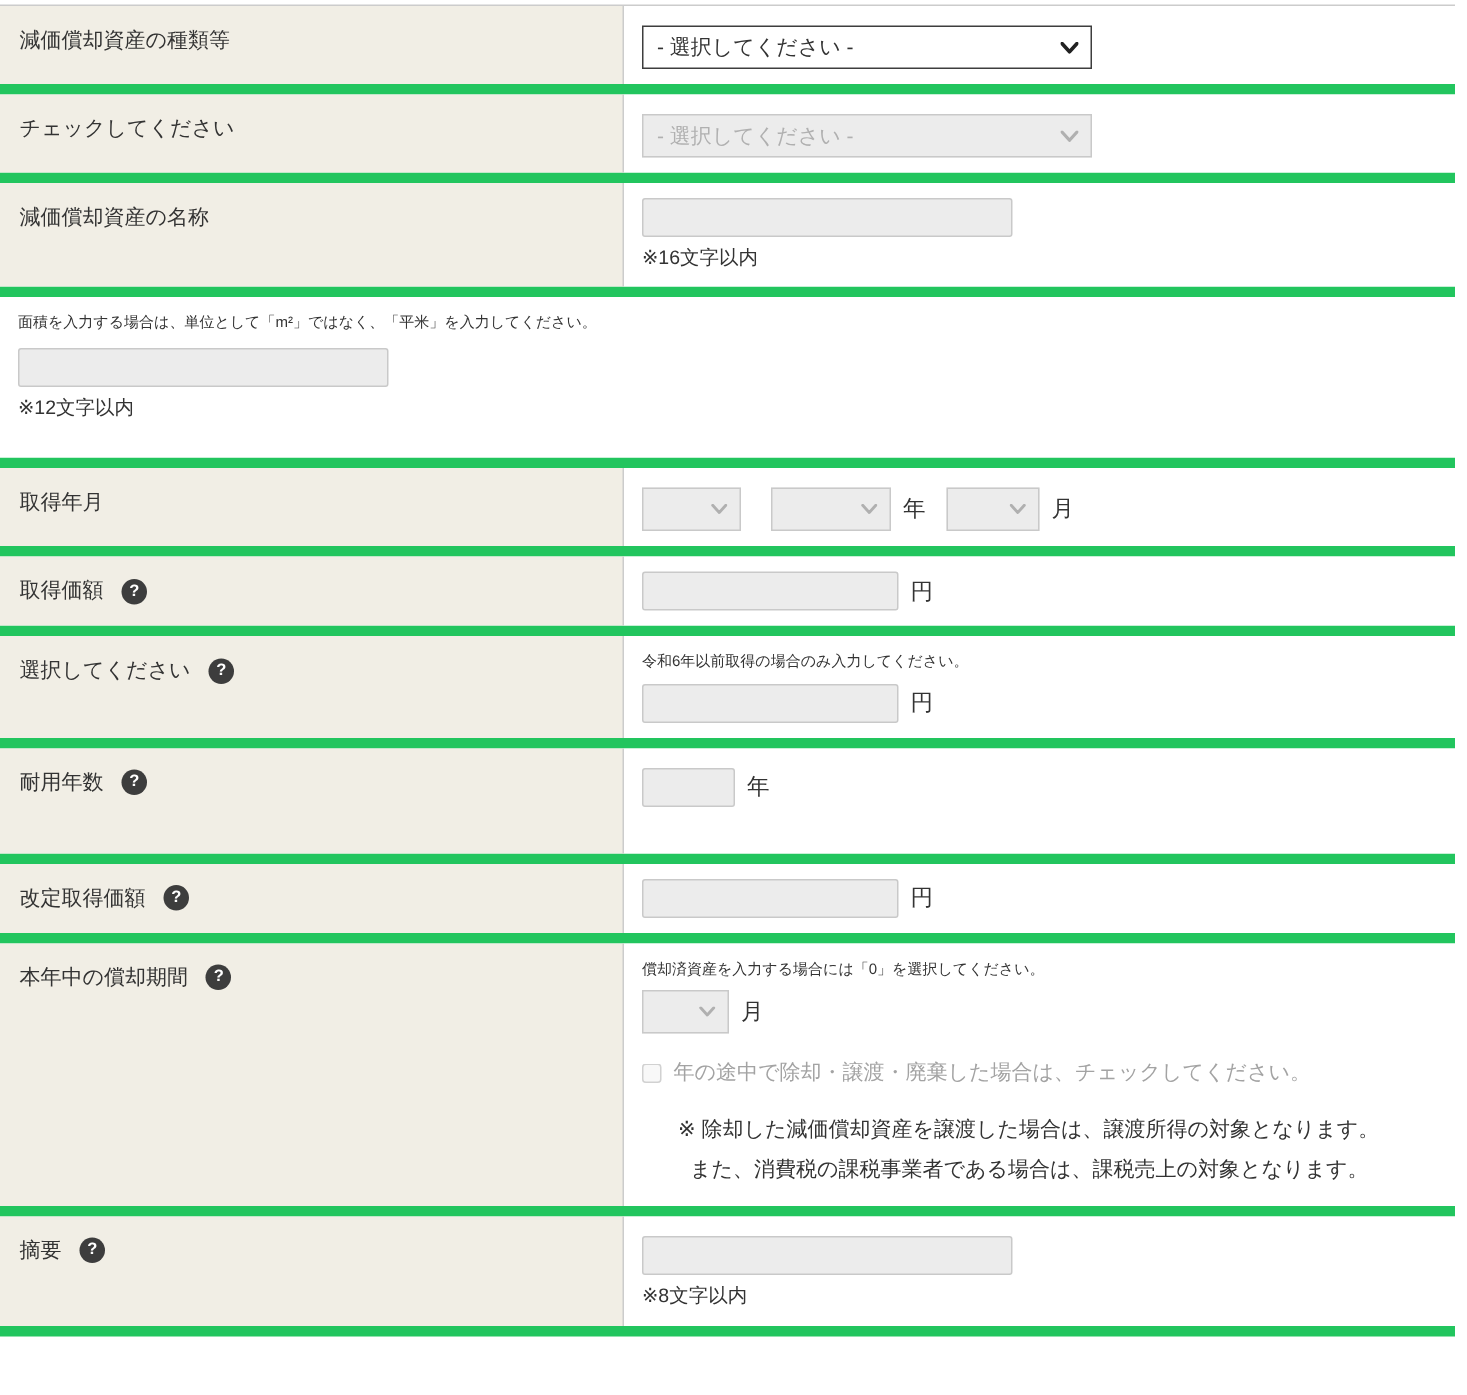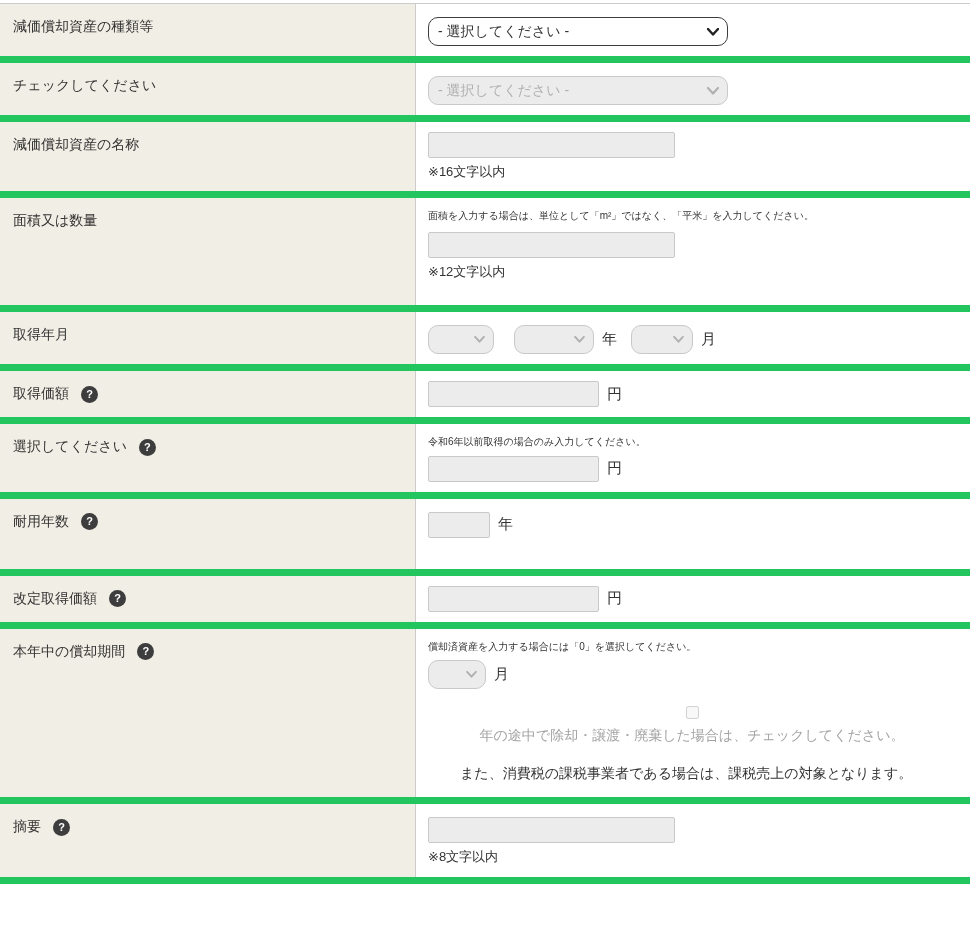--- a/index.html
+++ b/index.html
@@ -38,21 +38,21 @@
     font-family: "Liberation Sans", "DejaVu Sans", sans-serif;
   }
   .ti-lg  { width:247px; }
   .ti-mid { width:171px; }
   .ti-sm  { width:62px; }
 
   
   .select {
     display:inline-flex; align-items:center; justify-content:space-between;
     width:300px; height:29px; padding:0 8px 0 9px;
-    background:#ffffff; border:1px solid #3d3d3d; border-radius:10px;
+    background:#ffffff; border:1px solid #3d3d3d; border-radius:0;
     color:#333; font-size:14px; cursor:pointer;
   }
   .select .chev { display:inline-flex; flex:0 0 auto; margin-left:6px; }
   .select.disabled {
     background:#ececec; border-color:#c9c9c9; color:#b0b0b0; cursor:default;
   }
   .select-sm { width:66px; }
   .select-yr { width:80px; }
   .select-mo { width:62px; }
   .select-mo2 { width:58px; }
@@ -61,21 +61,21 @@
   .unit { margin-left:8px; font-size:15px; color:#333; }
   .hint { font-size:13px; color:#333; margin-top:5px; }
   .note { font-size:10px; color:#333; line-height:1.55; margin-bottom:8px; }
   .note-tight { margin-bottom:6px; }
 
   .gap20 { margin-left:20px; }
   .gap14 { margin-left:14px; }
 
   .chk-line {
     display:flex; align-items:center; gap:8px;
-    color:#a3a3a3; font-size:14px; margin-top:17px;flex-direction:column;
+    color:#a3a3a3; font-size:14px; margin-top:17px;
   }
   .chk-line input[type=checkbox] {
     width:13px; height:13px; margin:0; accent-color:#bbb;
   }
   .warn {
     margin:15px 0 0 24px; font-size:14px; color:#333; line-height:1.95;
   }
   .warn .l2 { margin-left:8px; }
 </style>
 </head>
@@ -126,25 +126,20 @@
           <span class="label-text">減価償却資産の名称</span>
         </div>
       </div>
       <div class="value-cell">
         <input type="text" class="ti ti-lg" style="">
         <div class="hint">※16文字以内</div>
       </div>
     </div>
 
     <div class="row" style="min-height:114px">
-      <div class="label-cell">
-        <div class="label-line">
-          <span class="label-text">面積又は数量</span>
-        </div>
-      </div>
       <div class="value-cell">
         <div class="note">面積を入力する場合は、単位として「m²」ではなく、「平米」を入力してください。</div>
         <input type="text" class="ti ti-lg" style="">
         <div class="hint">※12文字以内</div>
       </div>
     </div>
 
     <div class="row" style="min-height:50px">
       <div class="label-cell">
         <div class="label-line">
@@ -262,20 +257,21 @@
                 </svg>
             </span>
           </div>
           <span class="unit">月</span>
         </div>
         <label class="chk-line">
           <input type="checkbox" disabled="" style="">
           <span>年の途中で除却・譲渡・廃棄した場合は、チェックしてください。</span>
         </label>
         <div class="warn">
+          <div>※ 除却した減価償却資産を譲渡した場合は、譲渡所得の対象となります。</div>
           <div class="l2">また、消費税の課税事業者である場合は、課税売上の対象となります。</div>
         </div>
       </div>
     </div>
 
 
     <div class="row" style="min-height:80px">
       <div class="label-cell">
         <div class="label-line">
           <span class="label-text">摘要</span>

